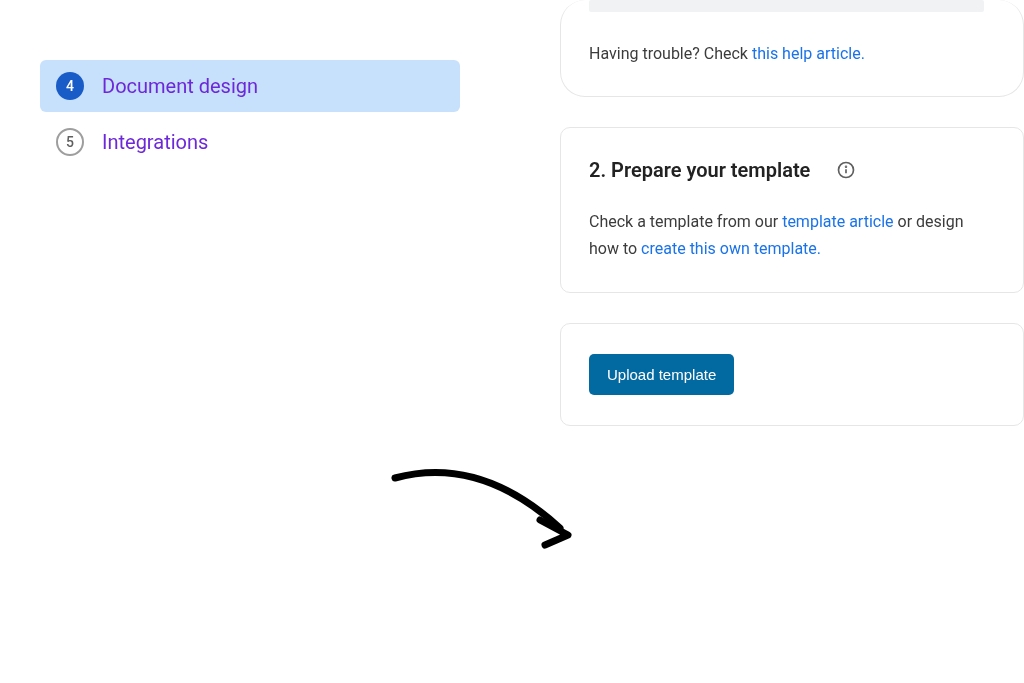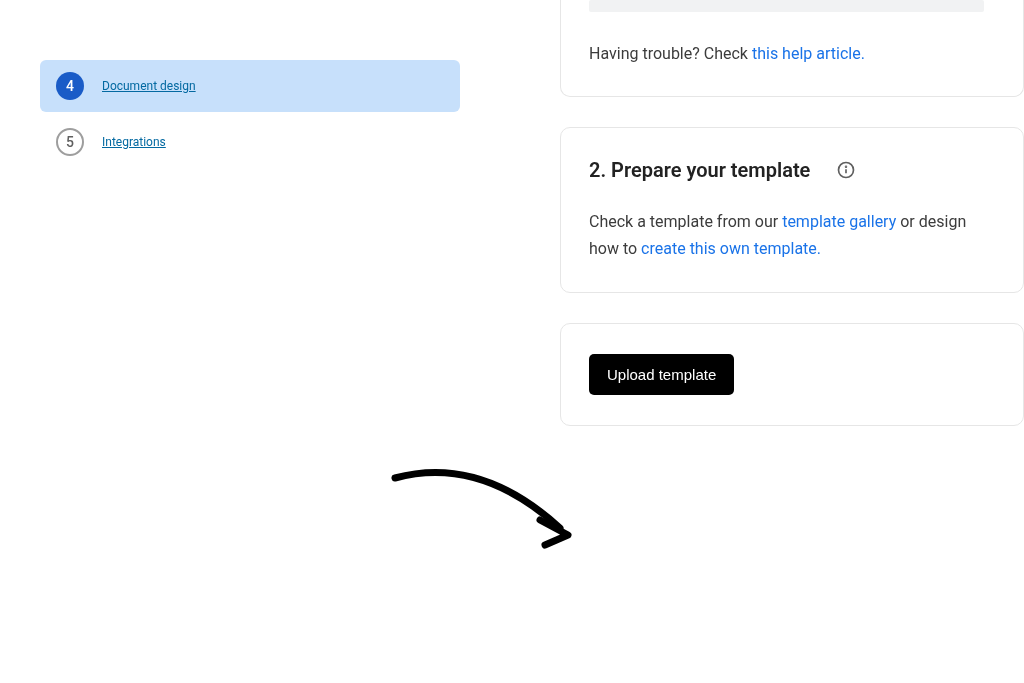--- a/index.html
+++ b/index.html
@@ -47,23 +47,22 @@
     .step-badge.active {
       background-color: #1a5cc7;
       color: #ffffff;
     }
     .step-badge.inactive {
       background-color: #ffffff;
       border: 2px solid #9e9e9e;
       color: #5f5f5f;
     }
     .sidebar-label {
-      font-size: 12px;
-      color: #0369a1;
-      text-decoration: underline;
+      font-size: 20px;
+      color: #6d28d9;
     }
     .content {
       position: absolute;
       left: 560px;
       top: 0;
       width: 464px;
     }
     .card {
       border: 1px solid #e6e6e6;
       border-radius: 10px;
@@ -114,21 +113,21 @@
     .info-icon svg {
       width: 20px;
       height: 20px;
     }
     .card-body {
       font-size: 16px;
       color: #3c3c3c;
       line-height: 1.7;
     }
     .upload-button {
-      background-color: #000000;
+      background-color: #0369a1;
       color: #ffffff;
       border: none;
       padding: 12px 18px;
       font-size: 15px;
       font-weight: 500;
       border-radius: 5px;
       cursor: pointer;
     }
     .arrow-annotation {
       position: absolute;
@@ -150,40 +149,40 @@
   <div class="sidebar-item">
     <div class="step-badge inactive">
       <span>5</span>
     </div>
     <span class="sidebar-label">Integrations</span>
   </div>
 </div>
 
 <div class="content">
 
-  <div class="card card-top" style="padding-left:0;padding-right:11px;">
+  <div class="card card-top" style="padding-left:0;padding-right:11px;border-radius:25px;">
     <div class="placeholder-bar"></div>
     <div class="help-text" style="padding-left:28px;padding-right:28px;">
       <span>Having trouble? Check </span><a class="link">this help article.</a>
     </div>
   </div>
 
   <div class="card">
     <div class="card-title-row">
       <span class="card-title">2. Prepare your template</span>
       <span class="info-icon">
         <svg viewBox="0 0 24 24" fill="none" stroke="#5f5f5f" stroke-width="2">
           <circle cx="12" cy="12" r="9"></circle>
           <line x1="12" y1="11" x2="12" y2="16"></line>
           <circle cx="12" cy="8" r="0.5" fill="#5f5f5f"></circle>
         </svg>
       </span>
     </div>
     <div class="card-body">
-      <span>Check a template from our </span><a class="link">template gallery</a><span> or design how to </span><a class="link">create this own template.</a>
+      <span>Check a template from our </span><a class="link">template article</a><span> or design how to </span><a class="link">create this own template.</a>
     </div>
   </div>
 
   <div class="card">
     <button class="upload-button">Upload template</button>
   </div>
 
 </div>
 
 <div class="arrow-annotation">

